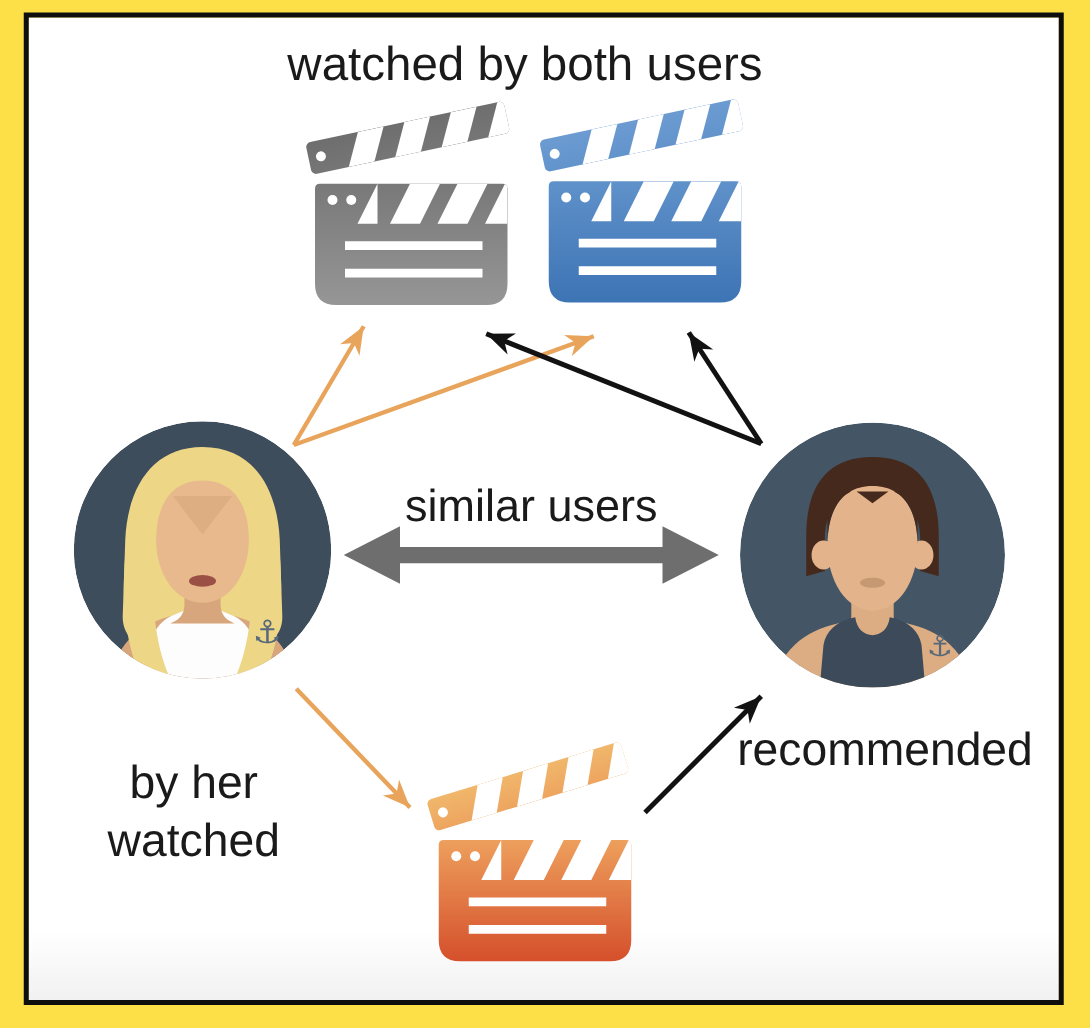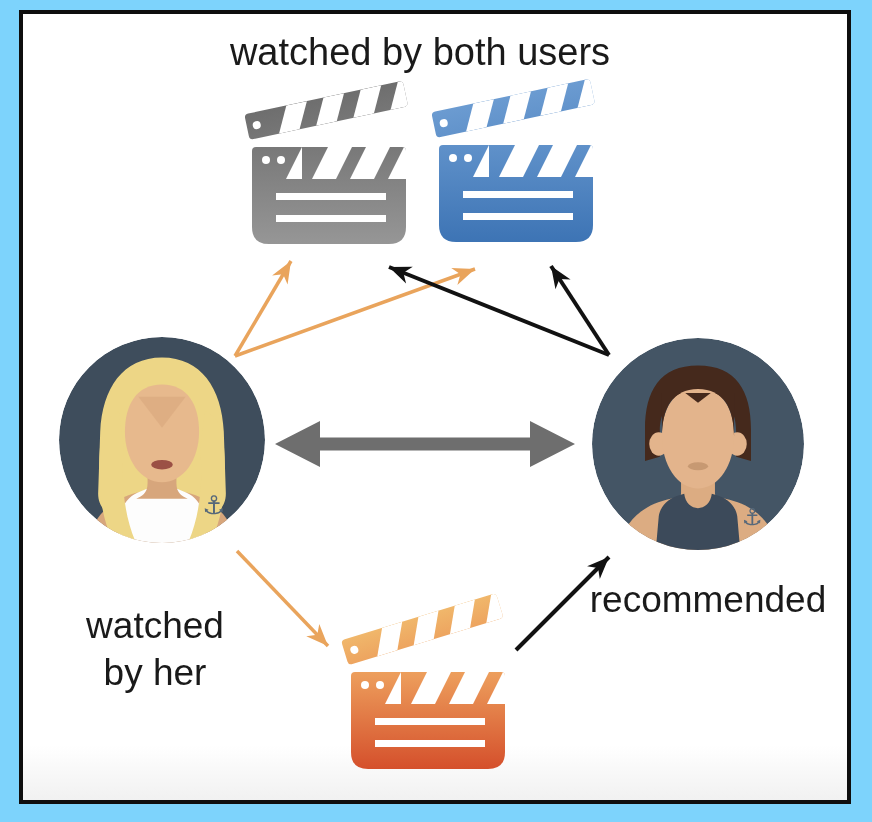--- a/index.html
+++ b/index.html
@@ -1,16 +1,16 @@
 <!DOCTYPE html>
 <html style="--frame-border: #0E0E0E; --text: #1A1A1A; --arrow-orange: #E9A45C; --arrow-black: #121212; --arrow-gray: #6E6E6E; --clap-gray-top: #5D5D5D; --clap-gray-bottom: #979797; --clap-blue-top: #7FACDD; --clap-blue-bottom: #3C73B4; --clap-warm-top: #F6DF83; --clap-warm-mid: #EC9B5A; --clap-warm-bottom: #D44D2A; --avatar-bg-her: #3E4D5C; --avatar-bg-him: #445565; --hair-her: #EDD686; --hair-him: #45291C; --skin-her: #E7B98D; --skin-her-dark: #D7A67C; --skin-him: #E3B48C; --skin-him-dark: #DCAC82; --tank-her: #FDFDFD; --tank-him: #3C4A5A; --lips-her: #9B5045; --lips-him: #C79972; --tattoo: #56687A;"><head>
 <meta charset="utf-8">
 <style>
   html,body{margin:0;padding:0;background:#fff;}
-  .canvas{position:relative;width:872px;height:822px;background:#7dd3fc;overflow:hidden;
+  .canvas{position:relative;width:872px;height:822px;background:#fde047;overflow:hidden;
           font-family:"Liberation Sans", sans-serif;}
   .frame{position:absolute;left:19px;top:10px;width:832px;height:794px;box-sizing:border-box;
          border:4px solid var(--frame-border);
          background:linear-gradient(180deg,#ffffff 0%,#ffffff 93%,#f1f1f1 100%);}
   .layer{position:absolute;left:0;top:0;width:872px;height:822px;pointer-events:none;}
   .label{position:absolute;color:var(--text);text-align:center;}
   .title{left:150px;top:30px;width:540px;font-size:38px;line-height:44px;}
   .center-label{left:290px;top:384px;width:270px;font-size:36px;}
   .bl-label{left:55px;top:602px;width:200px;font-size:37px;line-height:47px;}
   .br-label{left:583px;top:576px;width:250px;font-size:37px;line-height:47px;}
@@ -208,22 +208,23 @@
     </defs>
     <line class="stroke-orange" x1="235" y1="356" x2="291" y2="261" stroke-width="3.5" marker-end="url(#ah-o)"></line>
     <line class="stroke-orange" x1="235" y1="356" x2="475" y2="269" stroke-width="3.5" marker-end="url(#ah-o)"></line>
     <line class="stroke-black" x1="609" y1="355" x2="389" y2="267" stroke-width="4" marker-end="url(#ah-b)"></line>
     <line class="stroke-black" x1="609" y1="355" x2="551" y2="266" stroke-width="4" marker-end="url(#ah-b)"></line>
     <line class="stroke-orange" x1="237" y1="551" x2="328" y2="646" stroke-width="3.5" marker-end="url(#ah-o)"></line>
     <line class="stroke-black" x1="516" y1="650" x2="609" y2="557" stroke-width="4" marker-end="url(#ah-b)"></line>
     <polygon class="fill-gray-arrow" points="275,444 320,421 320,437.5 530,437.5 530,421 575,444 530,467 530,450.5 320,450.5 320,467"></polygon>
   </svg>
 
+  <div class="label center-label">similar users</div>
 
   <div class="label bl-label">
+    <div>by her</div>
     <div>watched</div>
-    <div>by her</div>
   </div>
 
   <div class="label br-label">
     <div>recommended</div>
   </div>
 </div>
 
 </body></html>

